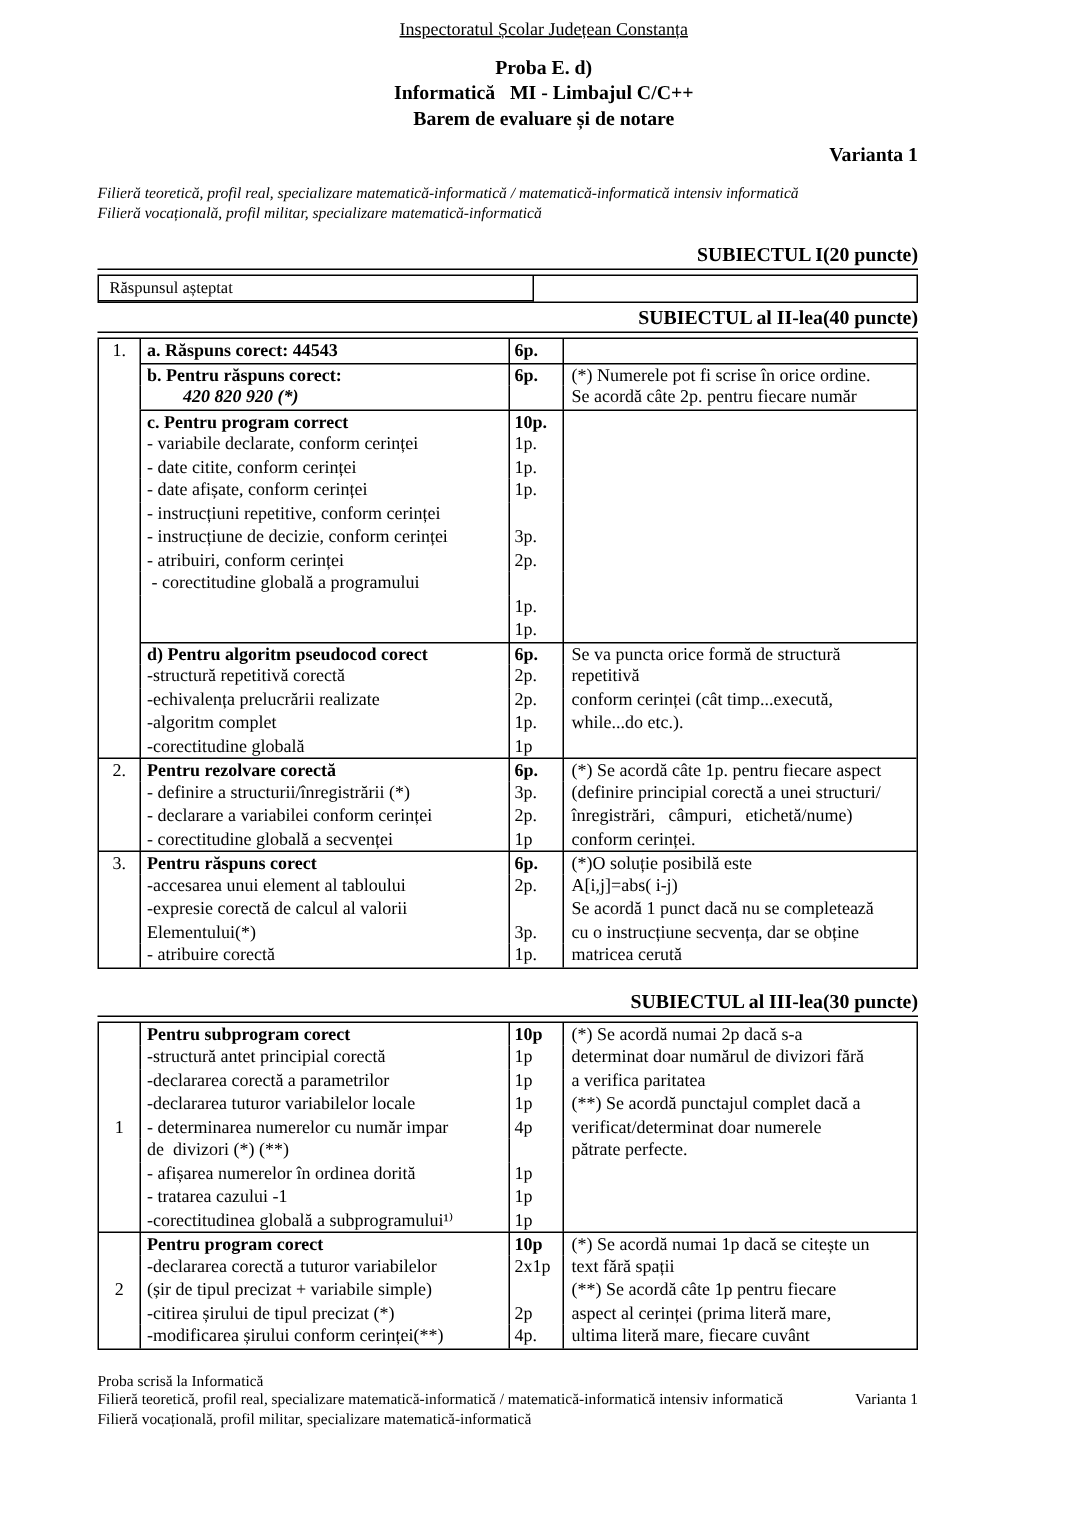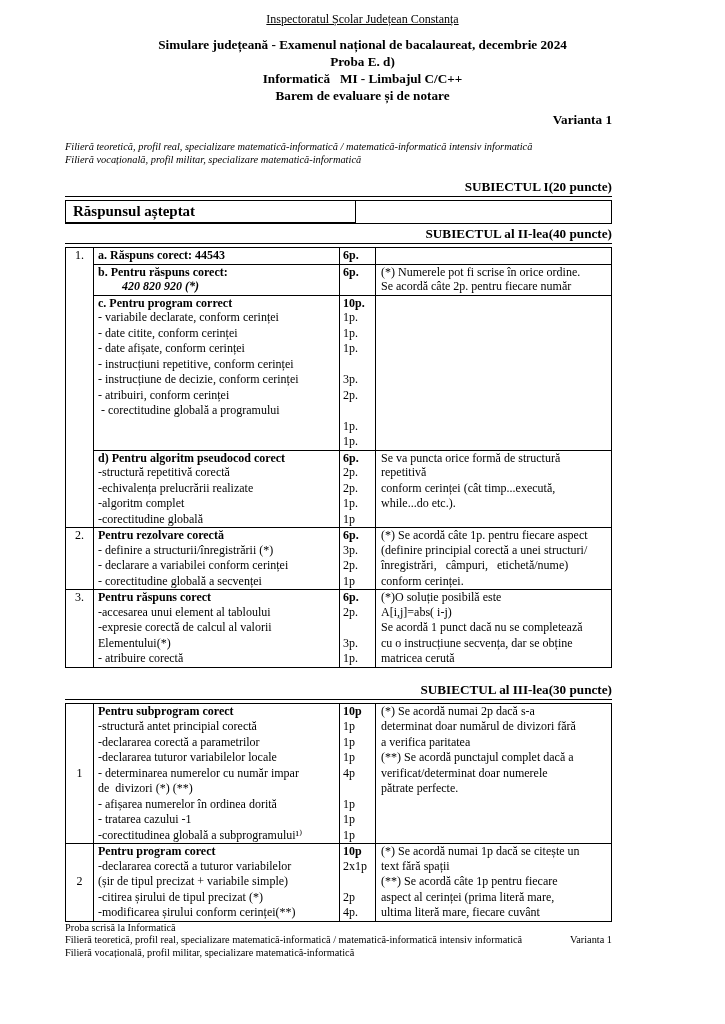--- a/index.html
+++ b/index.html
@@ -25,21 +25,21 @@
     display: flex; justify-content: flex-end;
     font-weight: bold; font-size: 13.2px;
     border-bottom: 1px solid #000; padding-bottom: 1px;
   }
   .sh1 { margin-top: 13px; }
   .sh2 { margin-top: 2px; }
   .sh3 { margin-top: 14px; }
 
   .tbl1 {
     display: grid; grid-template-columns: 290px 255px;
-    border: 1px solid #000; font-weight: bold; font-size: 15px; margin-top: 3px;
+    border: 1px solid #000; font-weight: normal; font-size: 11px; margin-top: 3px;
   }
   .t1c { padding: 2px 4px 2px 7px; }
   .t1c.c1 { border-right: 1px solid #000; }
   .t1c.hdr { border-bottom: 1px solid #000; }
   .answers { white-space: pre; }
 
   .tblx {
     display: grid; grid-template-columns: 28px 246px 36px 235px;
     grid-auto-rows: 15.5px;
     border: 1px solid #000; font-size: 12px; line-height: 15.3px; margin-top: 3px;
@@ -48,32 +48,31 @@
   .cell { overflow: hidden; }
   .num { border-right: 1px solid #000; text-align: center; }
   .desc { border-right: 1px solid #000; padding-left: 4px; white-space: pre; }
   .pts { border-right: 1px solid #000; padding-left: 3px; white-space: pre; }
   .obs { padding-left: 5px; white-space: pre; }
   .row.sep > .desc, .row.sep > .pts, .row.sep > .obs { border-top: 1px solid #000; }
   .row.sepfull > div { border-top: 1px solid #000; }
   .row.bold > .desc, .row.bold > .pts { font-weight: bold; }
   .row.ind1 > .desc { padding-left: 28px; font-style: italic; }
 
-  .footer { margin-left: 65px; width: 547px; margin-top: 0; font-size: 10.3px; line-height: 12.9px; }
+  .footer { margin-left: 65px; width: 547px; margin-top: 16px; font-size: 10.3px; line-height: 12.9px; }
   .footer-line2 { display: flex; justify-content: space-between; }
 </style>
 </head>
 <body>
 
 <div class="page">
 
   <div class="institution">Inspectoratul Școlar Județean Constanța</div>
 
   <div class="titles">
-    <div>Simulare județeană - Examenul național de bacalaureat, decembrie 2024</div>
     <div>Proba E. d)</div>
     <div>Informatică   MI - Limbajul C/C++</div>
     <div>Barem de evaluare și de notare</div>
   </div>
 
   <div class="content">
 
     <div class="variant-line">Varianta 1</div>
 
     <div class="filiera">

